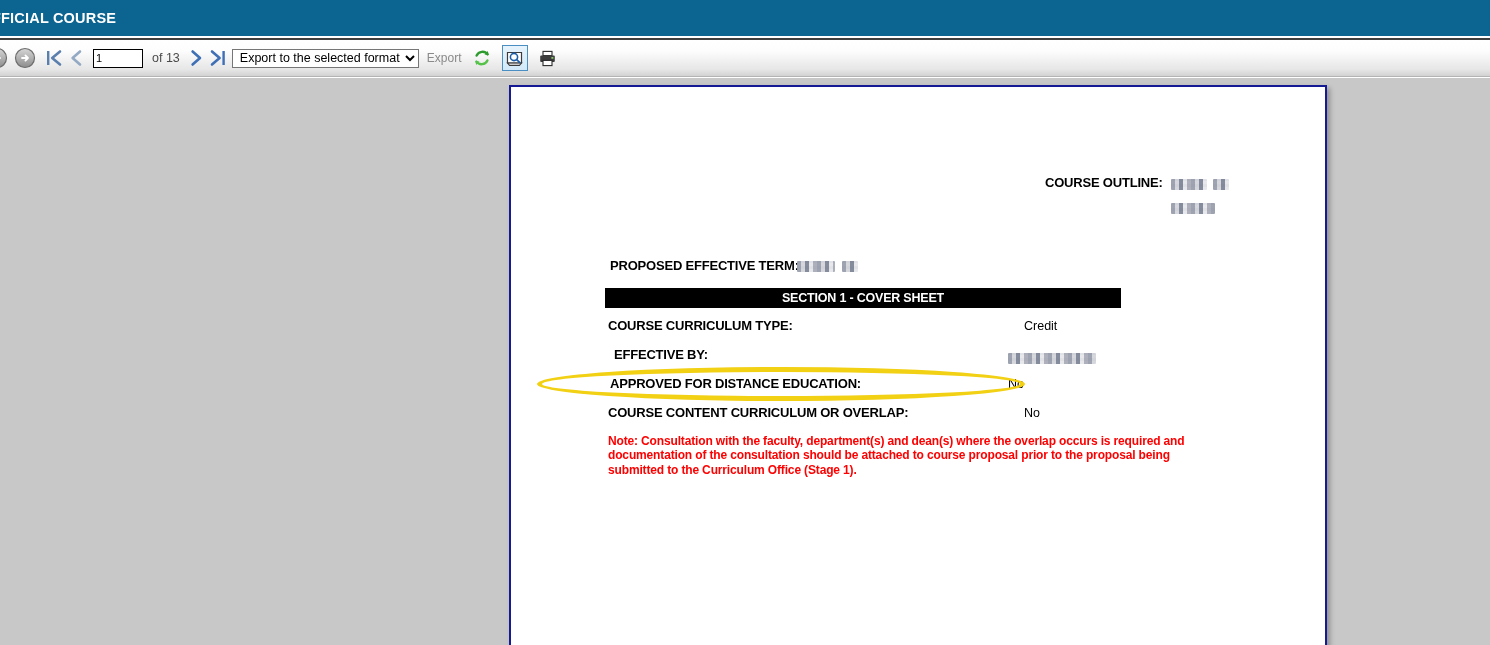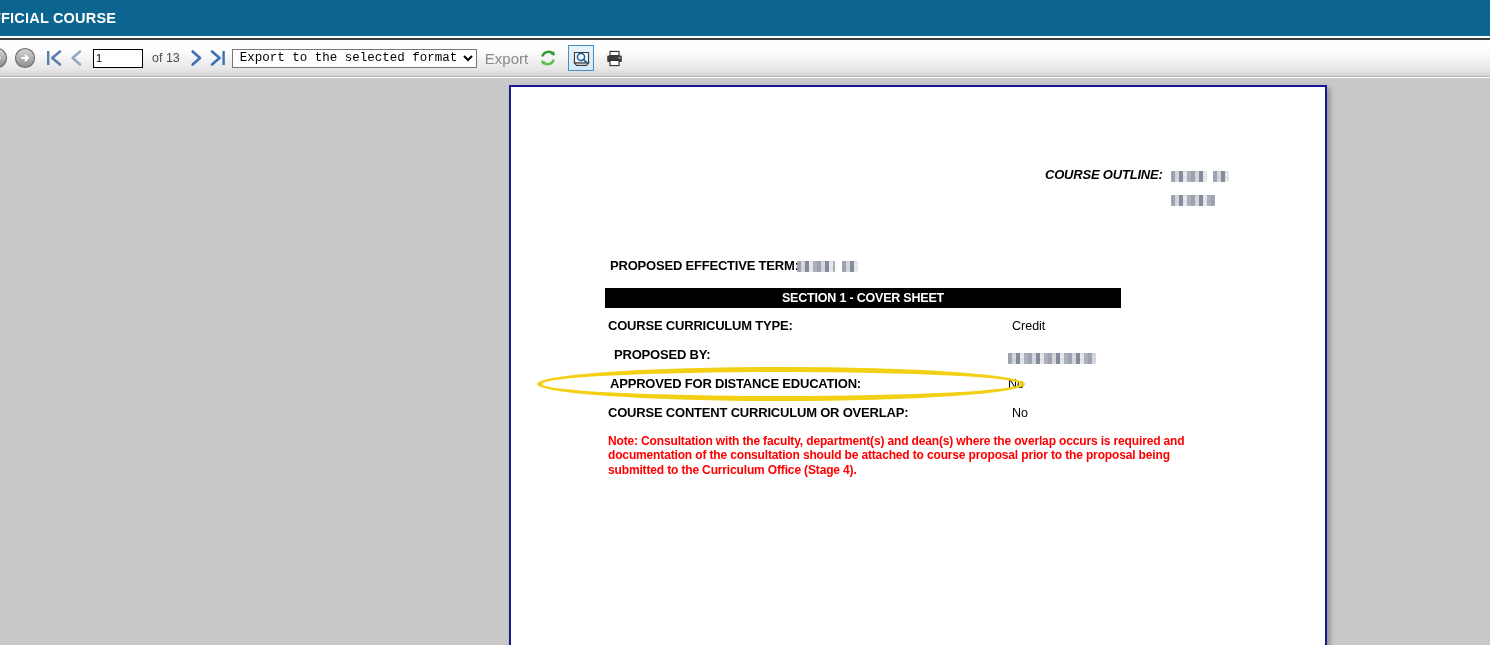--- a/index.html
+++ b/index.html
@@ -104,38 +104,38 @@
   }
   .page-of {
     font-family: "Liberation Sans", sans-serif;
     font-size: 12.5px;
     color: #4a4a4a;
     margin: 0 5px 0 7px;
     white-space: nowrap;
   }
 
   .export-select {
-    font-family: Liberation Mono, monospace;
+    font-family: Liberation Sans, sans-serif;
     font-size: 12.5px;
     height: 19px;
     line-height: 19px;
     padding: 0 2px 0 3px;
     border: 1px solid #767676;
     background: #ffffff;
     color: #000000;
     margin-left: 3px;
     box-sizing: border-box;
     border-radius: 0;
     -webkit-appearance: menulist;
     appearance: menulist;
   }
 
   .export-link {
     font-family: "Liberation Sans", sans-serif;
-    font-size: 15px;
+    font-size: 12px;
     color: #8a8a8a;
     margin-left: 8px;
     text-decoration: none;
     white-space: nowrap;
     cursor: pointer;
   }
 
   .icon-btn {
     width: 26px;
     height: 26px;
@@ -199,24 +199,23 @@
     font-size: 11px;
     color: #1a1a1a;
     letter-spacing: -0.1px;
     white-space: nowrap;
   }
 
   
   .course-outline-row {
     position: absolute;
     left: 534px;
-    top: 80px;
+    top: 88px;
     display: flex;
     align-items: flex-start;
-    font-style: italic;
   }
   .co-label {
     font-family: "Liberation Sans", sans-serif;
     font-size: 13px;
     font-weight: bold;
     color: #000000;
     letter-spacing: -0.2px;
     white-space: nowrap;
   }
   .co-values {
@@ -292,21 +291,21 @@
     position: absolute;
     display: flex;
     align-items: center;
   }
   .frow .fv {
     font-family: "Liberation Sans", sans-serif;
     font-size: 12.5px;
     color: #000000;
     white-space: nowrap;
   }
-  .fval-col { position: absolute; left: 404px; }
+  .fval-col { position: absolute; left: 416px; }
 
   #row-curr   { left: 97px; top: 231px; }
   #row-sub    { left: 103px; top: 260px; }
   #row-dist   { left: 99px; top: 289px; }
   #row-dup    { left: 97px; top: 318px; }
 
   
   .note {
     position: absolute;
     left: 97px;
@@ -457,36 +456,36 @@
         <div class="section-bar">
           <span class="section-bar-text">SECTION 1 - COVER SHEET</span>
         </div>
 
         <div class="frow" id="row-curr">
           <span class="field-label">COURSE CURRICULUM TYPE:</span>
           <span class="fv fval-col">Credit</span>
         </div>
 
         <div class="frow" id="row-sub">
-          <span class="field-label">PROPOSED BY:</span>
+          <span class="field-label">EFFECTIVE BY:</span>
           <span class="fval-col" style="left:394px;top:2px;">
             <span class="redacted" style="width:88px"></span>
           </span>
         </div>
 
         <div class="frow" id="row-dist">
           <span class="field-label">APPROVED FOR DISTANCE EDUCATION:</span>
           <span class="fv fval-col" style="left:398px;">No</span>
         </div>
 
         <div class="frow" id="row-dup">
           <span class="field-label">COURSE CONTENT CURRICULUM OR OVERLAP:</span>
           <span class="fv fval-col">No</span>
         </div>
 
-        <div class="note">Note: Consultation with the faculty, department(s) and dean(s) where the overlap occurs is required and documentation of the consultation should be attached to course proposal prior to the proposal being submitted to the Curriculum Office (Stage 4).</div>
+        <div class="note">Note: Consultation with the faculty, department(s) and dean(s) where the overlap occurs is required and documentation of the consultation should be attached to course proposal prior to the proposal being submitted to the Curriculum Office (Stage 1).</div>
 
         <div class="highlight-ellipse"></div>
 
       </div>
     </div>
   </div>
 </div>
 
 </body></html>

